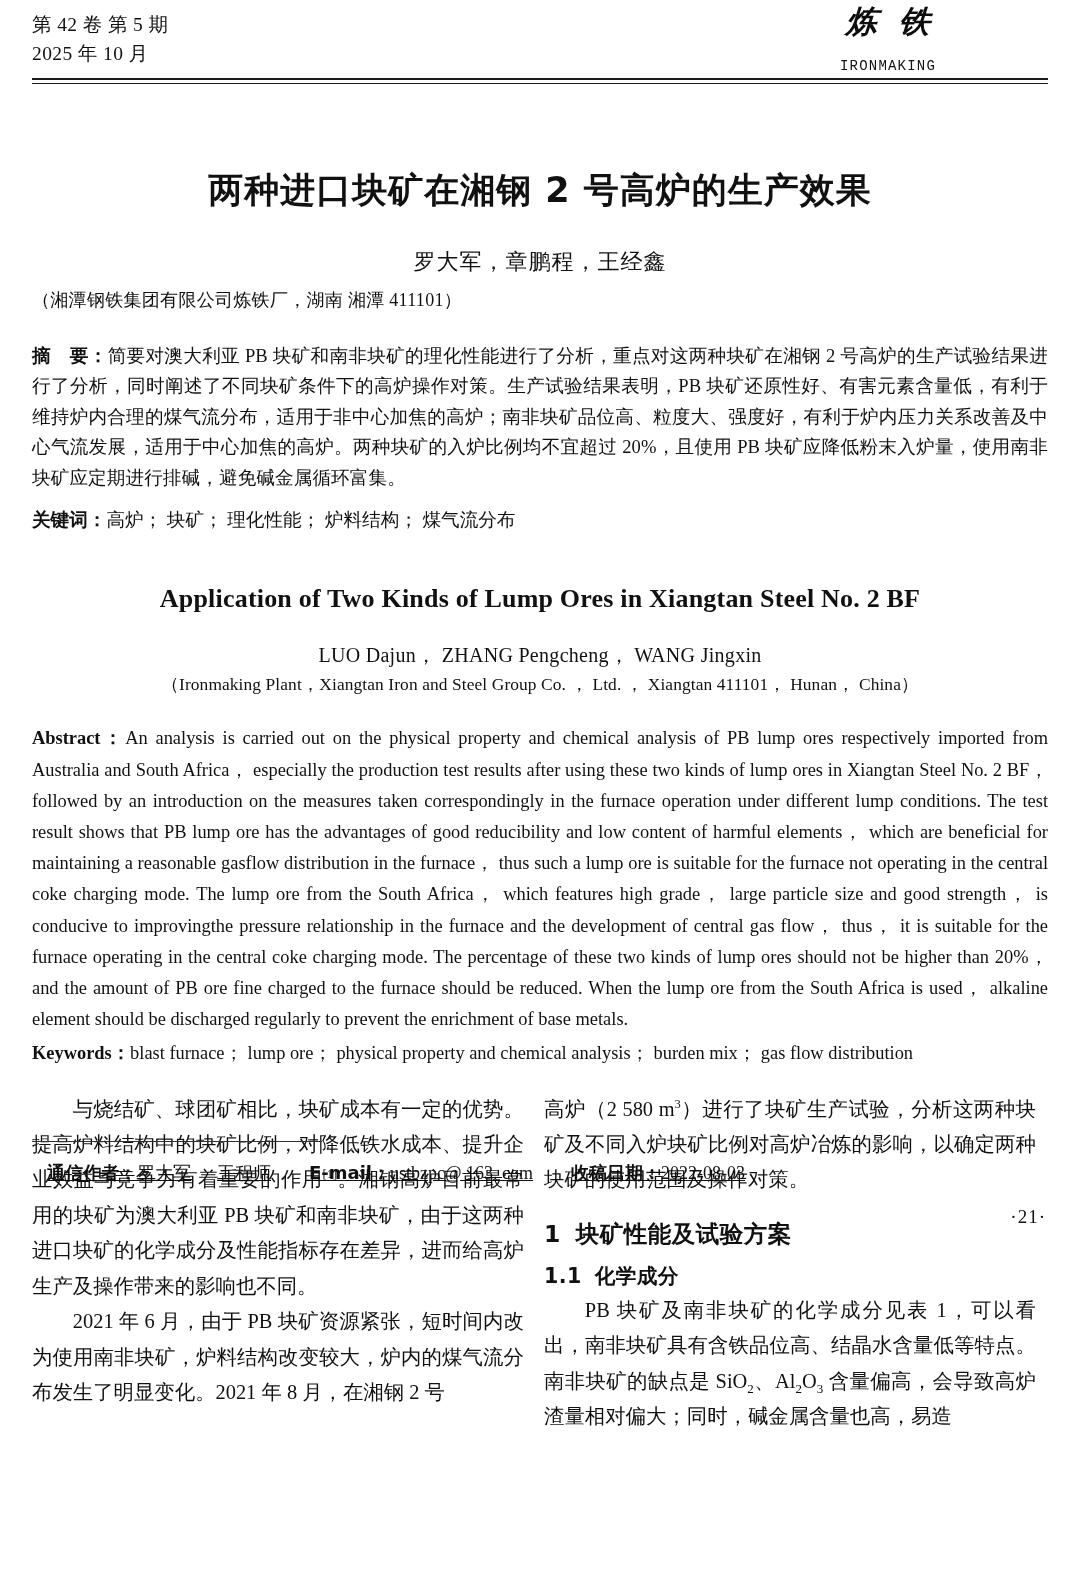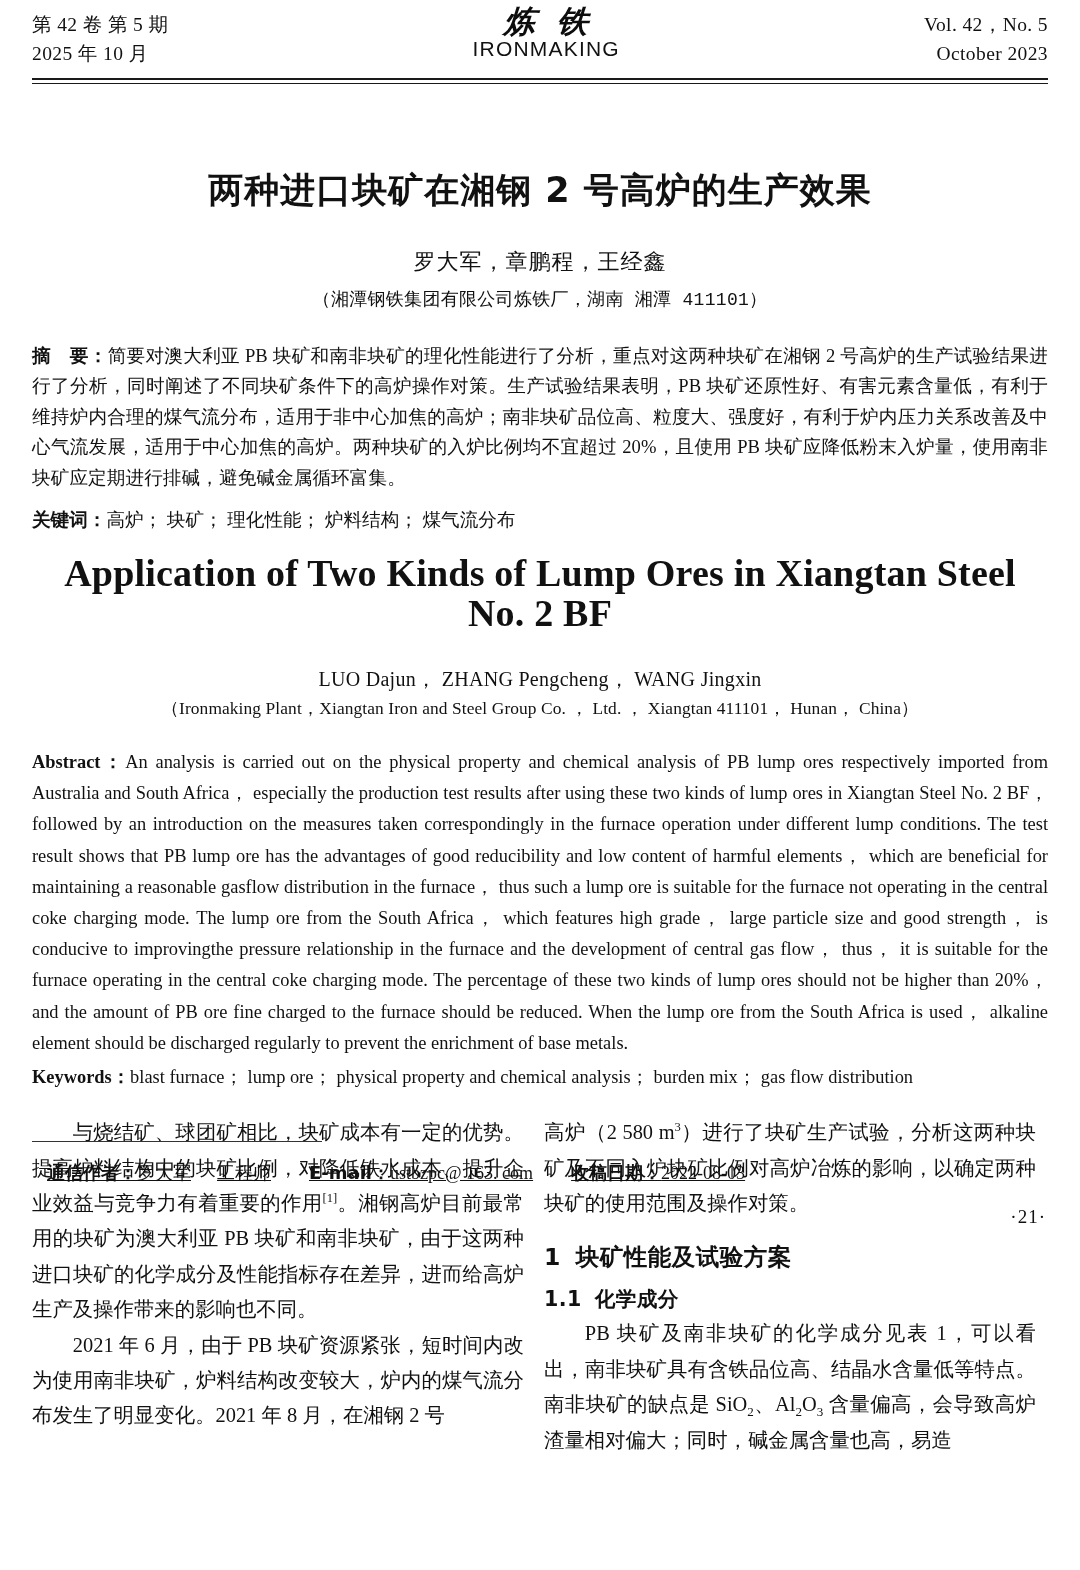--- a/index.html
+++ b/index.html
@@ -53,25 +53,25 @@
     font-size: 31px;
     font-weight: 700;
     letter-spacing: 22px;
     padding-left: 22px;
     line-height: 34px;
     font-style: italic;
     color: #0d0d0d;
     transform: skewX(-4deg);
   }
   .logo-en {
-    font-family: Liberation Sans, sans-serif;
-    font-size: 21px;
+    font-family: Liberation Mono, monospace;
+    font-size: 14px;
     letter-spacing: 1.2px;
     line-height: 22px;
-    margin-top: 0;
+    margin-top: 17px;
   }
   .rule-double {
     margin-top: 4px;
     border-top: 2.2px solid #1a1a1a;
     border-bottom: 1.1px solid #1a1a1a;
     height: 3px;
     box-sizing: content-box;
   }
 
   
@@ -86,22 +86,22 @@
   }
   .authors-cn {
     text-align: center;
     font-family: "DejaVu Serif", "Liberation Serif", serif;
     font-size: 22px;
     line-height: 30px;
     margin-top: 34px;
     letter-spacing: 1px;
   }
   .affil-cn {
-    text-align: center;
-    font-family: Liberation Mono, monospace;
+    text-align: left;
+    font-family: Liberation Serif, serif;
     font-size: 18px;
     line-height: 26px;
     margin-top: 10px;
     letter-spacing: 0.3px;
   }
 
   
   .abs-cn {
     margin-top: 28px;
     font-family: "Liberation Serif", "DejaVu Serif", serif;
@@ -121,23 +121,23 @@
     font-family: "Liberation Serif", "DejaVu Serif", serif;
     font-size: 18.6px;
     line-height: 30.4px;
   }
 
   
   .title-en {
     text-align: center;
     font-family: "Liberation Serif", serif;
     font-weight: 700;
-    font-size: 38px;
+    font-size: 26px;
     line-height: 40px;
-    margin-top: 18px;
+    margin-top: 44px;
     letter-spacing: 0.2px;
   }
   .authors-en {
     text-align: center;
     font-family: "Liberation Serif", serif;
     font-size: 20px;
     line-height: 28px;
     margin-top: 22px;
     letter-spacing: 0.3px;
   }
@@ -257,24 +257,20 @@
 
   <div class="masthead">
     <div class="mast-left">
       <div>第 42 卷  第 5 期</div>
       <div>2025 年 10 月</div>
     </div>
     <div class="mast-center">
       <div class="logo-cn">炼铁</div>
       <div class="logo-en">IRONMAKING</div>
     </div>
-    <div class="mast-right">
-      <div>Vol. 42，No. 5</div>
-      <div>October   2023</div>
-    </div>
   </div>
   <div class="rule-double"></div>
 
   <h1 class="title-cn">两种进口块矿在湘钢 2 号高炉的生产效果</h1>
   <div class="authors-cn">罗大军，章鹏程，王经鑫</div>
   <div class="affil-cn">（湘潭钢铁集团有限公司炼铁厂，湖南 湘潭 411101）</div>
 
   <div class="abs-cn">
     <span class="lbl">摘　要：</span><span>简要对澳大利亚 PB 块矿和南非块矿的理化性能进行了分析，重点对这两种块矿在湘钢 2 号高炉的生产试验结果进行了分析，同时阐述了不同块矿条件下的高炉操作对策。生产试验结果表明，PB 块矿还原性好、有害元素含量低，有利于维持炉内合理的煤气流分布，适用于非中心加焦的高炉；南非块矿品位高、粒度大、强度好，有利于炉内压力关系改善及中心气流发展，适用于中心加焦的高炉。两种块矿的入炉比例均不宜超过 20%，且使用 PB 块矿应降低粉末入炉量，使用南非块矿应定期进行排碱，避免碱金属循环富集。</span>
   </div>

